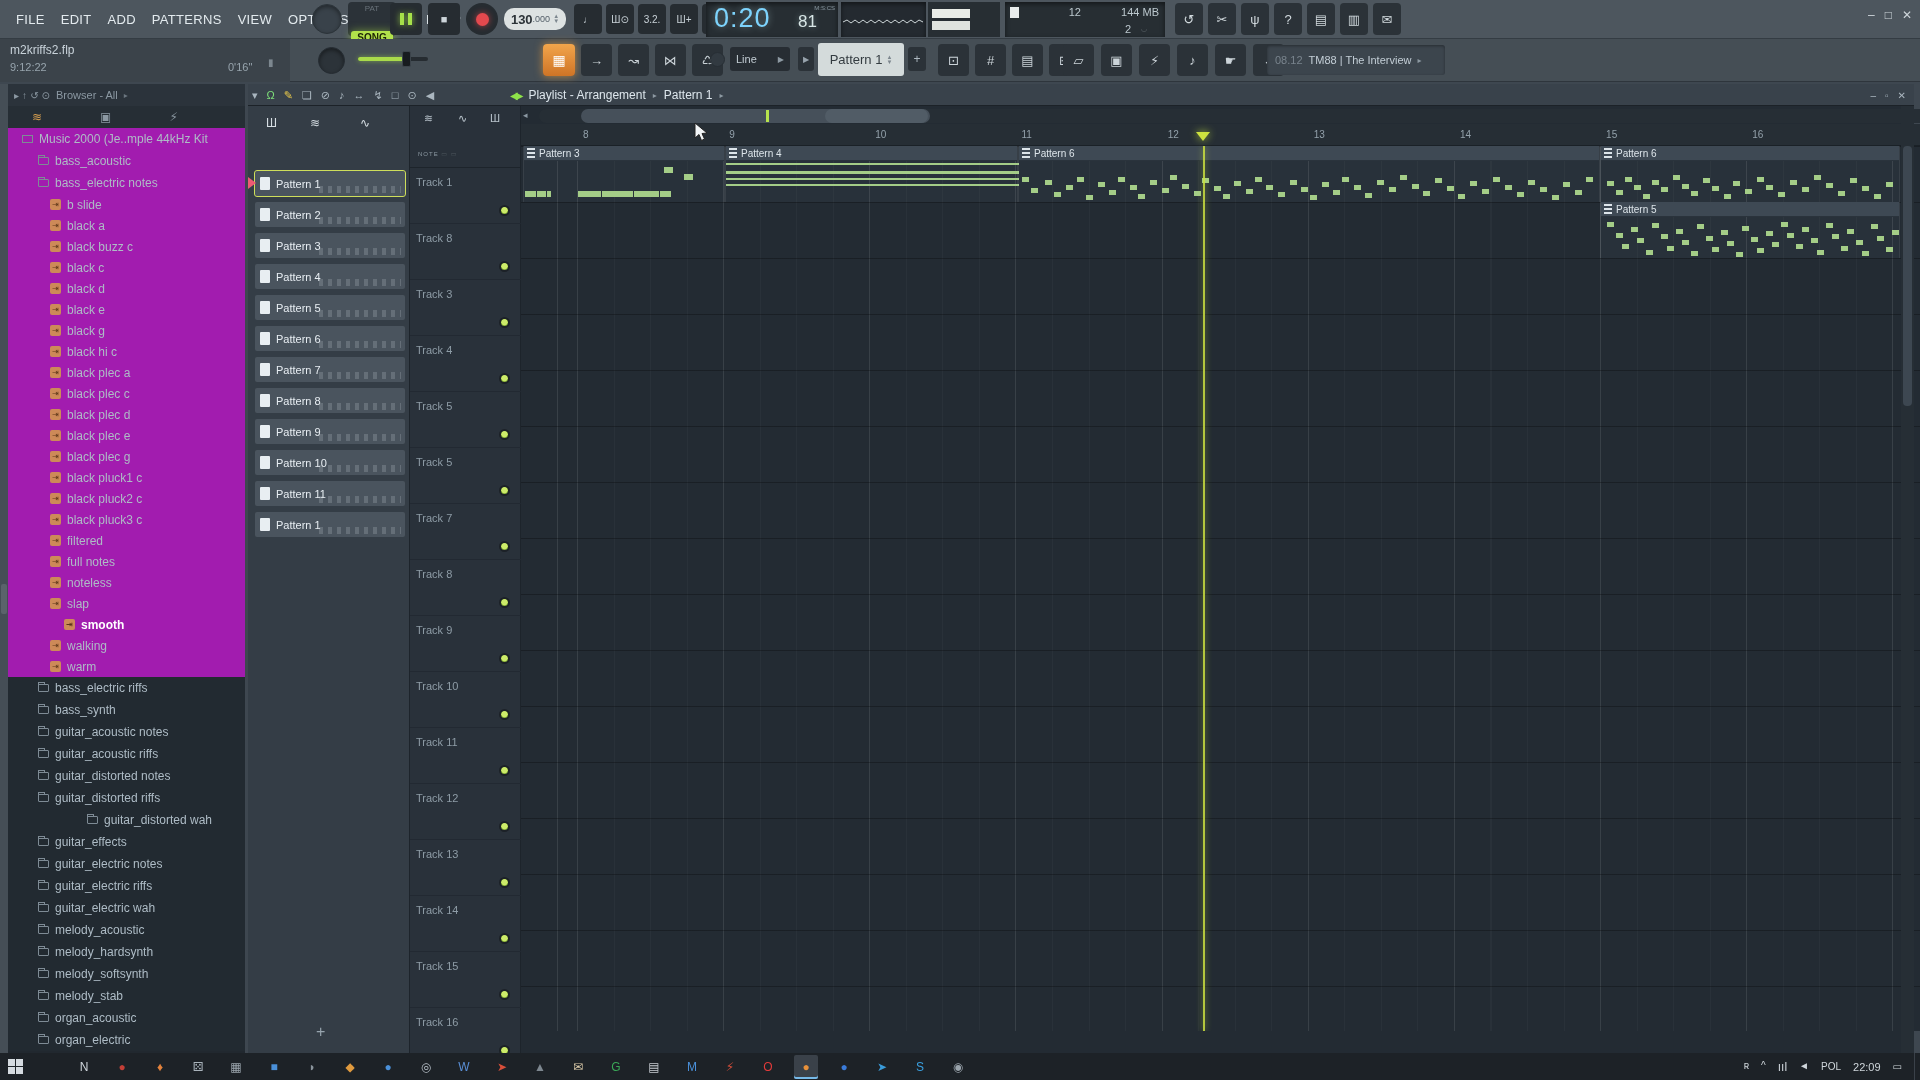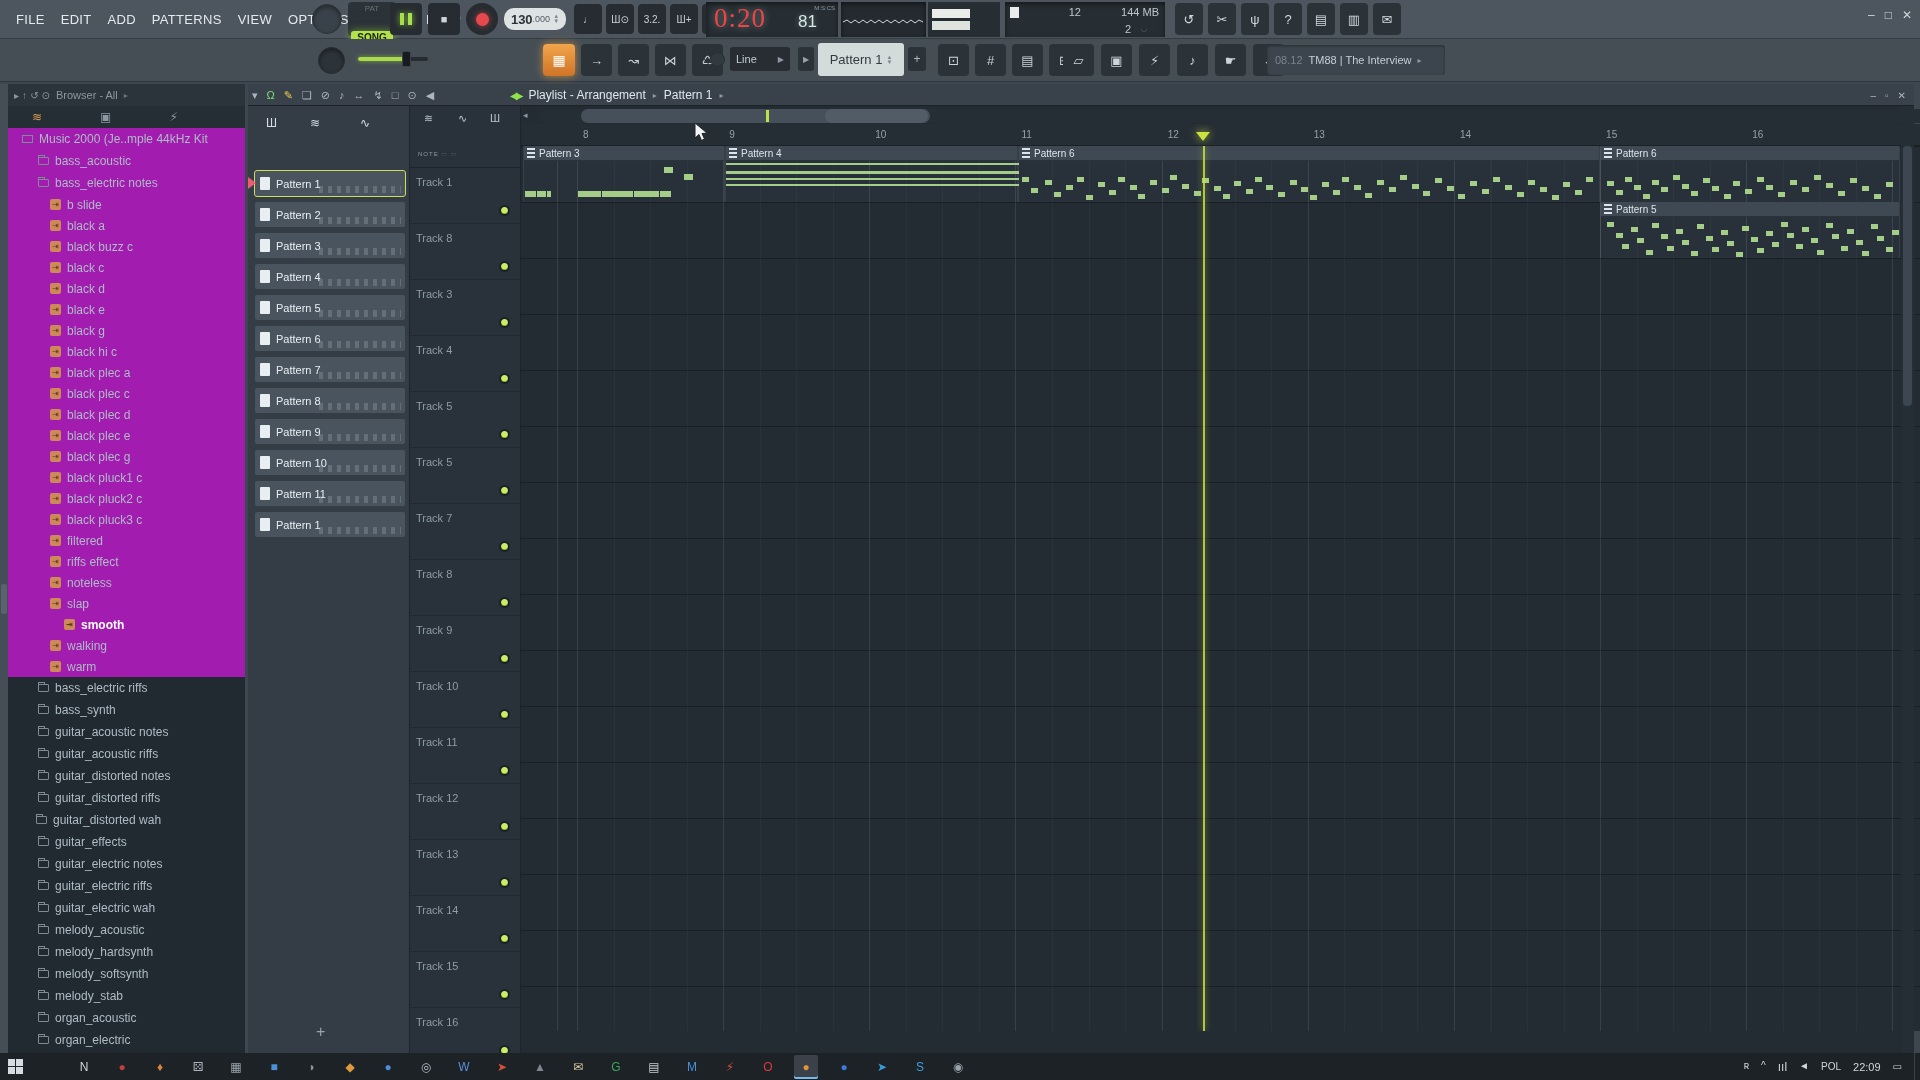--- a/index.html
+++ b/index.html
@@ -24,21 +24,21 @@
   #record-dot { width:13px; height:13px; border-radius:50%; background:#e4494e; box-shadow:0 0 6px rgba(230,70,75,.7); }
   #tempo { position:absolute; left:504px; top:8px; width:62px; height:22px; background:#dde2e2; border-radius:10px;
     color:#2c3338; display:flex; align-items:center; justify-content:center; font-size:11px; }
   #tempo b { font-size:13px; } #tempo i { font-style:normal; font-size:9px; color:#55606a; }
   #tempo .stepper { font-size:6px; color:#7c868e; line-height:5px; margin-left:3px; }
   #transport-icons { position:absolute; left:574px; top:4px; display:flex; gap:4px; }
   .tbtn { width:28px; height:30px; background:#262c31; border-radius:4px; color:#c9d2d8; font-size:10px;
     display:flex; align-items:center; justify-content:center; }
   #timepanel { position:absolute; left:706px; top:2px; width:132px; height:35px; background:#272e33;
     box-shadow:inset 0 2px 5px rgba(0,0,0,.5); }
-  #time-main { position:absolute; left:8px; top:1px; font-size:27px; color:#ef4444; letter-spacing:1px; text-shadow:0 0 7px rgba(190,230,230,.45);font-family:Liberation Serif, serif; }
+  #time-main { position:absolute; left:8px; top:1px; font-size:27px; color:#7dd3fc; letter-spacing:1px; text-shadow:0 0 7px rgba(190,230,230,.45); }
   #time-frac { position:absolute; left:92px; top:10px; font-size:17px; color:#d8e6e6; text-shadow:0 0 6px rgba(190,230,230,.4); }
   #time-unit { position:absolute; right:3px; top:3px; font-size:6px; color:#8b98a1; }
   #oscope { position:absolute; left:841px; top:2px; width:85px; height:35px; background:#242a30; box-shadow:inset 0 2px 5px rgba(0,0,0,.5); }
   #posbars { position:absolute; left:928px; top:2px; width:72px; height:35px; background:#272e33; }
   #posbars div { position:absolute; left:4px; width:38px; height:9px; }
   #cpupanel { position:absolute; left:1005px; top:2px; width:160px; height:35px; background:#272e33; color:#bcc8ce; font-size:11px; box-shadow:inset 0 2px 5px rgba(0,0,0,.5); }
   #cpu-meter { position:absolute; left:5px; top:5px; width:9px; height:11px; background:#e8ecec; }
   #cpu-val { position:absolute; left:40px; top:4px; width:36px; text-align:right; }
   #mem-val { position:absolute; right:6px; top:4px; }
   #voices-val { position:absolute; right:34px; bottom:2px; font-size:11px; }
@@ -256,20 +256,26 @@
       <div class="ubtn">✉</div>
     </div>
   <div id="win-controls">
       <div>–</div>
       <div>□</div>
       <div>✕</div>
     </div>
 </div>
 
 <div id="toolrow">
+  <div id="titleblock">
+    <div id="proj-name">m2kriffs2.flp</div>
+    <div id="proj-len">9:12:22</div>
+    <div id="proj-elapsed">0'16"</div>
+    <div id="meter-icon">▮</div>
+  </div>
   <div id="masterknob"></div>
   <div id="pitchslider">
     <div class="fill"></div>
     <div class="thumb"></div>
   </div>
   <div id="stepseq-btn">
       <span>▦</span>
     </div>
   <div id="tool-buttons">
       <div class="dbtn">→</div>
@@ -400,21 +406,21 @@
         <div class="bitem" style="height: 21px; padding-left: 42px;">
           <span class="bicon-sample">⇥</span>
           <span>black pluck3 c</span>
         </div>
         <div class="bitem" style="height: 21px; padding-left: 42px;">
           <span class="bicon-sample">⇥</span>
           <span>filtered</span>
         </div>
         <div class="bitem" style="height: 21px; padding-left: 42px;">
           <span class="bicon-sample">⇥</span>
-          <span>riffs effect</span>
+          <span>full notes</span>
         </div>
         <div class="bitem" style="height: 21px; padding-left: 42px;">
           <span class="bicon-sample">⇥</span>
           <span>noteless</span>
         </div>
         <div class="bitem" style="height: 21px; padding-left: 42px;">
           <span class="bicon-sample">⇥</span>
           <span>slap</span>
         </div>
         <div class="bitem sel" style="height: 21px; padding-left: 56px;">
@@ -448,21 +454,21 @@
           <span>guitar_acoustic riffs</span>
         </div>
         <div class="bitem" style="height: 22px; padding-left: 30px;">
           <span class="bicon-folder"></span>
           <span>guitar_distorted notes</span>
         </div>
         <div class="bitem" style="height: 22px; padding-left: 30px;">
           <span class="bicon-folder"></span>
           <span>guitar_distorted riffs</span>
         </div>
-        <div class="bitem" style="height: 22px; padding-left: 28px;">
+        <div class="bitem" style="height: 22px; padding-left: 46px; justify-content: center;">
           <span class="bicon-folder"></span>
           <span>guitar_distorted wah</span>
         </div>
         <div class="bitem" style="height: 22px; padding-left: 30px;">
           <span class="bicon-folder"></span>
           <span>guitar_effects</span>
         </div>
         <div class="bitem" style="height: 22px; padding-left: 30px;">
           <span class="bicon-folder"></span>
           <span>guitar_electric notes</span>

